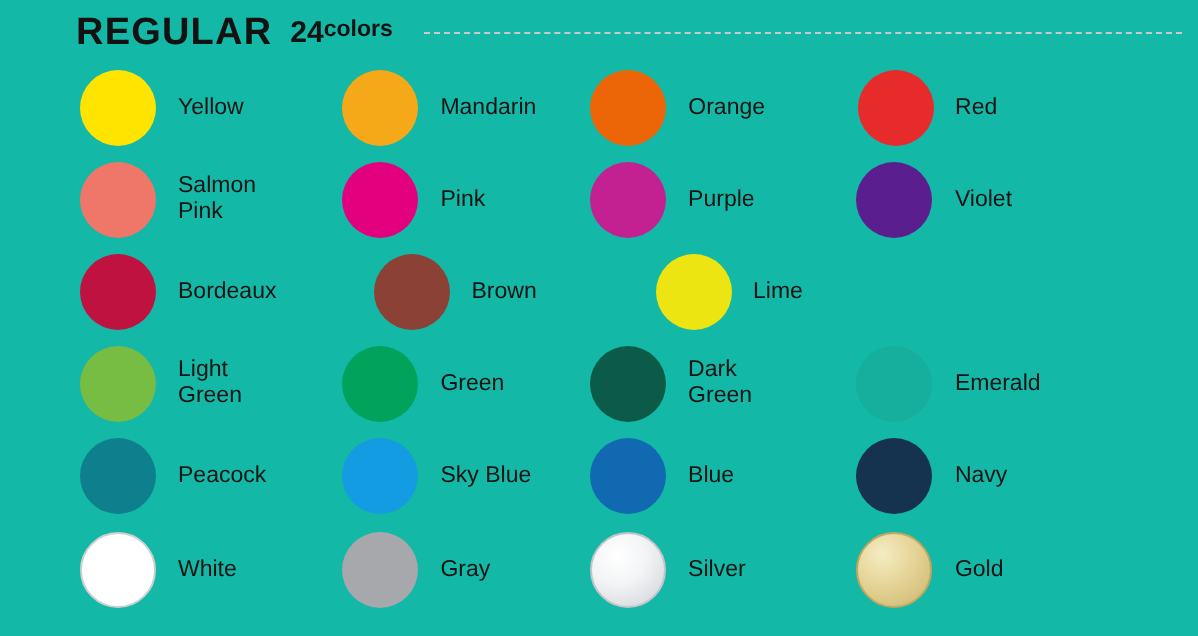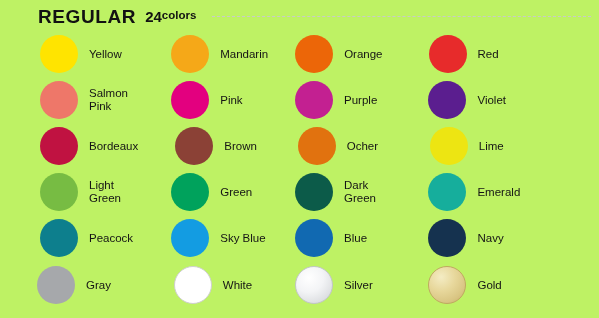--- a/index.html
+++ b/index.html
@@ -12,21 +12,21 @@
     height: 318px;
     font-family: "Liberation Sans", sans-serif;
     color: #1a1a1a;
     overflow: hidden;
   }
 
   .sheet {
     position: relative;
     width: 599px;
     height: 318px;
-    background: #bef264;
+    background: #14b8a6;
     box-sizing: border-box;
   }
 
   
   .header {
     position: absolute;
     left: 0;
     top: 0;
     width: 599px;
     height: 32px;
@@ -170,24 +170,20 @@
 
     <div class="row">
       <div class="cell c1">
         <span class="dot" style="background: rgb(192, 18, 65);"></span>
         <span class="label">Bordeaux</span>
       </div>
       <div class="cell c2">
         <span class="dot" style="background: rgb(139, 65, 54);"></span>
         <span class="label">Brown</span>
       </div>
-      <div class="cell c3">
-        <span class="dot" style="background: rgb(225, 114, 15);"></span>
-        <span class="label">Ocher</span>
-      </div>
       <div class="cell c4">
         <span class="dot" style="background: rgb(237, 229, 18);"></span>
         <span class="label">Lime</span>
       </div>
     </div>
 
     <div class="row">
       <div class="cell c1">
         <span class="dot" style="background: rgb(119, 188, 67);"></span>
         <span class="label">Light
@@ -221,28 +217,28 @@
         <span class="dot" style="background: rgb(17, 105, 177);"></span>
         <span class="label">Blue</span>
       </div>
       <div class="cell c4">
         <span class="dot" style="background: rgb(21, 50, 79);"></span>
         <span class="label">Navy</span>
       </div>
     </div>
 
     <div class="row">
+      <div class="cell c1">
+        <span class="dot outlined" style="background: rgb(255, 255, 255);"></span>
+        <span class="label">White</span>
+      </div>
       <div class="cell c2">
         <span class="dot" style="background: rgb(166, 168, 171);"></span>
         <span class="label">Gray</span>
       </div>
-      <div class="cell c1">
-        <span class="dot outlined" style="background: rgb(255, 255, 255);"></span>
-        <span class="label">White</span>
-      </div>
       <div class="cell c3">
         <span class="dot silver"></span>
         <span class="label">Silver</span>
       </div>
       <div class="cell c4">
         <span class="dot gold"></span>
         <span class="label">Gold</span>
       </div>
     </div>
 

